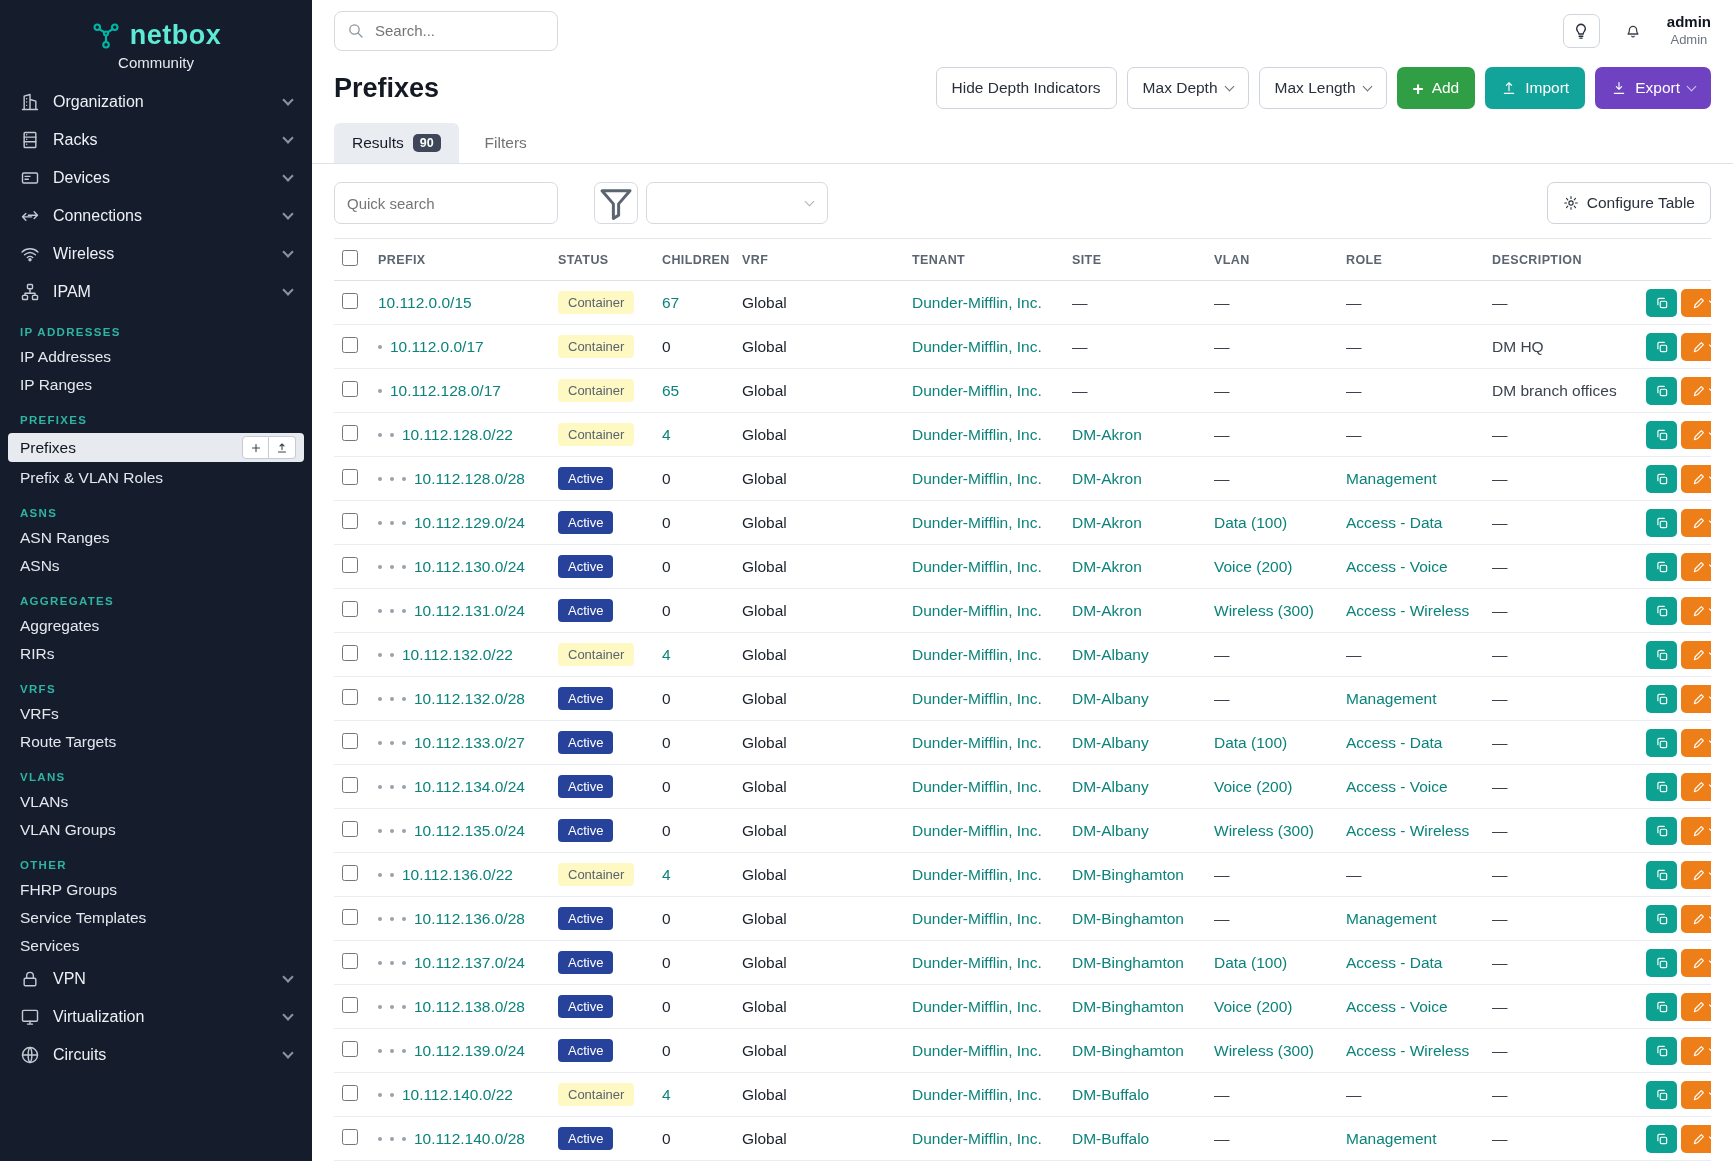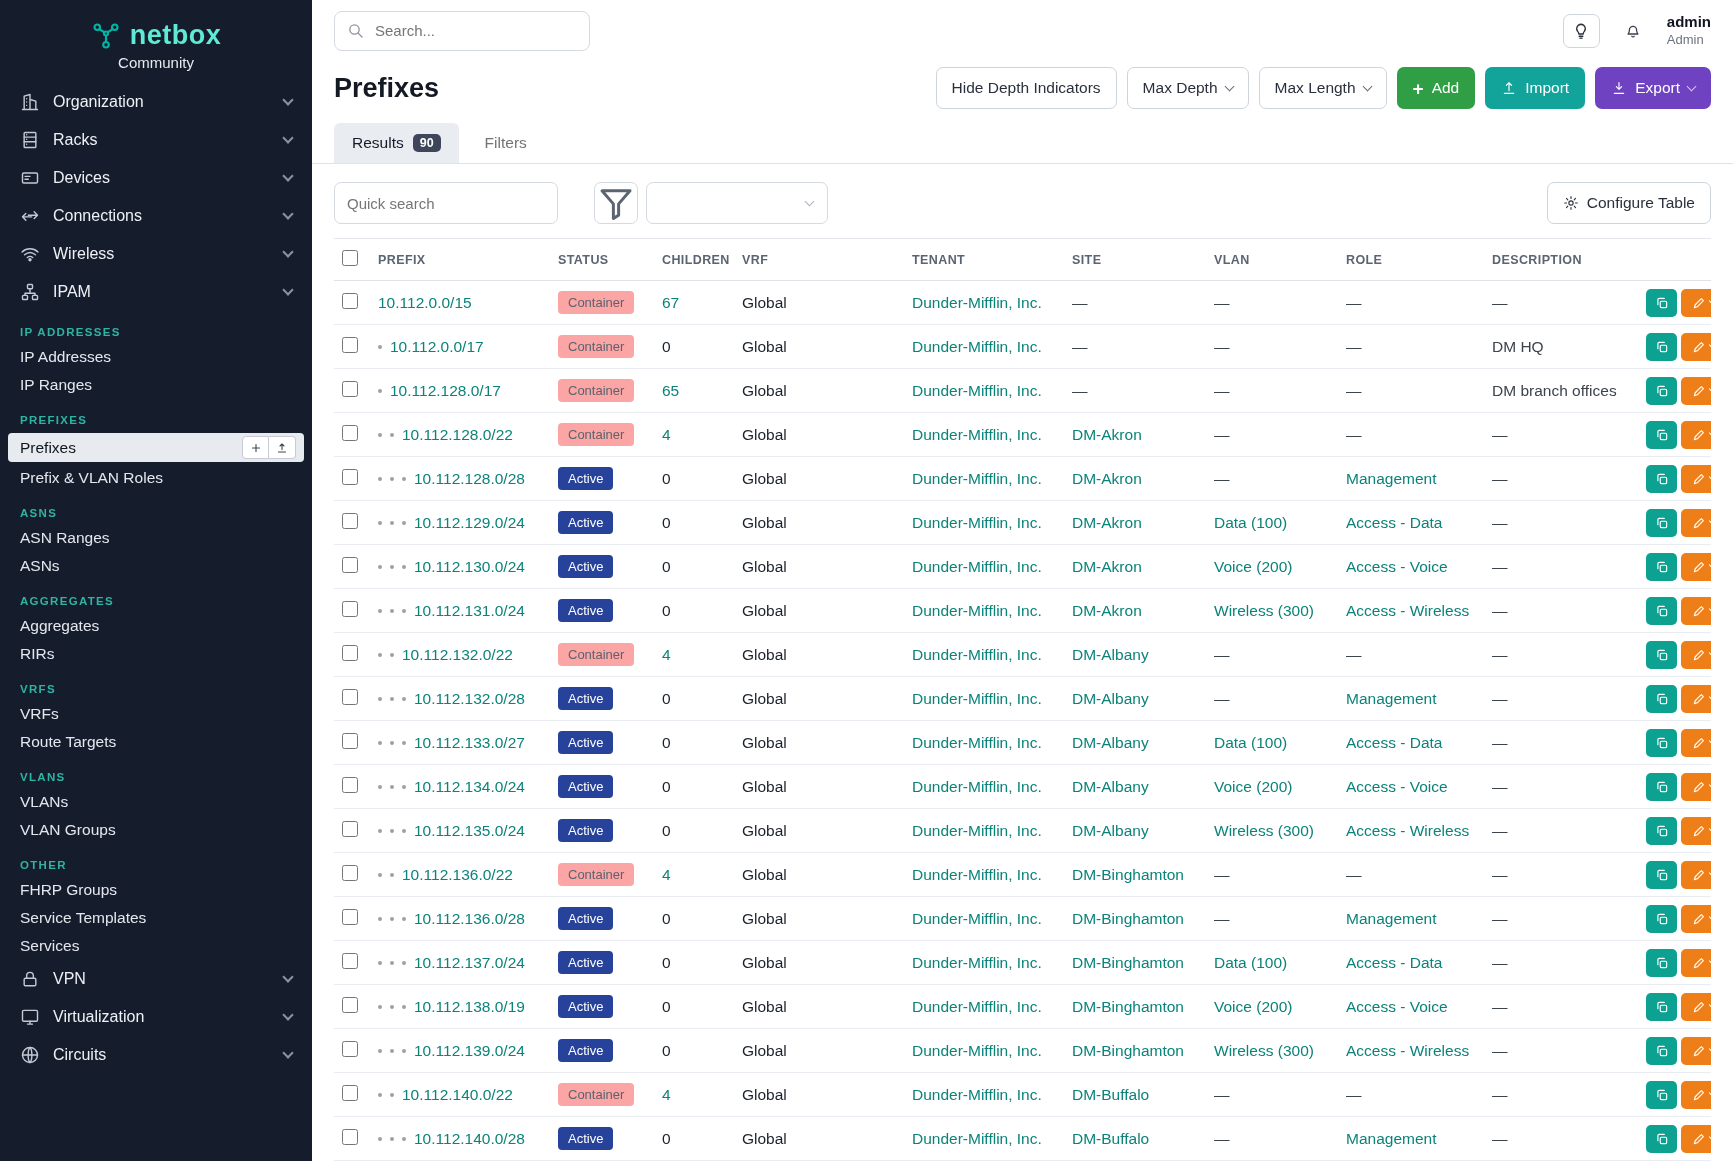--- a/index.html
+++ b/index.html
@@ -24,28 +24,28 @@
 .mini-btn{width:27px;height:23px;border:1px solid #c6ccd5;background:#fff;display:flex;align-items:center;justify-content:center;color:#3a4452;cursor:pointer}
 .mini-btn:first-child{border-radius:4px 0 0 4px}
 .mini-btn:last-child{border-radius:0 4px 4px 0;border-left:none}
 .mini-btn svg{width:12px;height:12px;fill:none;stroke:#3a4452;stroke-width:2.2;stroke-linecap:round;stroke-linejoin:round}
 
 
 .main{flex:1;display:flex;flex-direction:column;background:#fff;overflow:hidden}
 svg.oi{fill:none;stroke:currentColor;stroke-width:1.7;stroke-linecap:round;stroke-linejoin:round}
 
 .topbar{height:62px;display:flex;align-items:center;padding:0 22px}
-.search-box{position:relative;width:256px}
+.search-box{position:relative;width:224px}
 .search-box input{width:100%;height:40px;border:1px solid #d5dae1;border-radius:8px;padding:0 12px 0 40px;font-size:15px;color:#333;outline:none;background:#fff}
 .search-box svg{position:absolute;left:13px;top:11px;width:18px;height:18px;color:#8a93a0}
 .topbar-right{margin-left:auto;display:flex;align-items:center;gap:15px}
 .icon-btn{width:37px;height:34px;border:1px solid #cfd5dc;border-radius:7px;display:flex;align-items:center;justify-content:center;background:#fff;cursor:pointer;color:#2a313c}
 .icon-btn svg{width:18px;height:18px}
 .bell-btn{border:none;color:#3a414c}
-.user{text-align:left;line-height:1.25}
+.user{text-align:center;line-height:1.25}
 .user .name{font-weight:bold;font-size:15px;color:#101521}
 .user .role{font-size:13px;color:#6c7480}
 
 .page-head{display:flex;align-items:center;padding:6px 22px 14px}
 .page-title{font-size:27px;font-weight:600;color:#141a24}
 .head-actions{margin-left:auto;display:flex;gap:10px;align-items:center}
 .btn{height:42px;display:inline-flex;align-items:center;gap:8px;padding:0 15px;border-radius:7px;font-size:15.5px;border:1px solid transparent;cursor:pointer;background:#fff;white-space:nowrap}
 .btn svg{width:16px;height:16px}
 .btn-outline{border-color:#ced4dc;color:#2a313c}
 .btn-green{background:#2f9e44;color:#fff}
@@ -65,21 +65,21 @@
 .empty-select{width:182px;height:42px;border:1px solid #d5dae1;border-radius:7px;display:flex;align-items:center;justify-content:flex-end;padding:0 14px;background:#fff;cursor:pointer;color:#8a93a0}
 .configure{margin-left:auto}
 
 
 .table-wrap{padding:0 22px}
 table{width:100%;border-collapse:collapse;table-layout:fixed}
 thead th{font-size:12.5px;color:#5b6471;text-align:left;font-weight:bold;letter-spacing:.4px;padding:11px 8px;border-top:1px solid #e4e7ec;border-bottom:1px solid #dfe3e8;white-space:nowrap}
 td{font-size:15.5px;padding:0 8px;height:44px;border-bottom:1px solid #e9ecf0;color:#1c222c;white-space:nowrap;overflow:hidden}
 a.tlink{color:#0b837a;text-decoration:none;cursor:pointer}
 .badge{display:inline-block;font-size:13px;padding:4px 10px;border-radius:4px}
-.badge-container{background:#fca5a5;color:#5a636e}
+.badge-container{background:#fef9c3;color:#5a636e}
 .badge-active{background:#27429b;color:#fff}
 .dot{display:inline-block;width:4px;height:4px;border-radius:50%;background:#9aa1ad;margin-right:8px;vertical-align:middle}
 input[type=checkbox]{width:16px;height:16px;accent-color:#2f9e44;cursor:pointer}
 .c-actions{text-align:right}
 .btn-act{display:inline-flex;align-items:center;justify-content:center;width:31px;height:28px;border-radius:5px;vertical-align:middle;cursor:pointer;margin-left:4px}
 .btn-clone{background:#0ca190}
 .btn-edit{background:#ee7e18;width:46px;gap:4px}
 .btn-act svg{width:14px;height:14px;fill:none;stroke:#fff;stroke-width:2;stroke-linecap:round;stroke-linejoin:round}
 .wcaret{width:6px;height:6px;border-right:1.8px solid #fff;border-bottom:1.8px solid #fff;transform:rotate(45deg);margin-top:-3px}
 .muted{color:#3c434e}
@@ -731,21 +731,21 @@
                   </svg>
                 </span><span class="btn-act btn-edit">
                   <svg viewBox="0 0 24 24">
                     <path d="M4 20l1.5-5L16 4.5l3.5 3.5L9 18.5 4 20z"></path>
                   </svg>
                   <span class="wcaret"></span>
                 </span></td>
             </tr>
             <tr>
               <td class="c-check"><input type="checkbox" style=""></td>
-              <td><span><span class="dot"></span><span class="dot"></span><span class="dot"></span></span><a class="tlink">10.112.138.0/19</a></td>
+              <td><span><span class="dot"></span><span class="dot"></span><span class="dot"></span></span><a class="tlink">10.112.138.0/28</a></td>
               <td><span class="badge badge-active">Active</span></td>
               <td><span>0</span></td>
               <td>Global</td>
               <td><a class="tlink">Dunder-Mifflin, Inc.</a></td>
               <td><a class="tlink">DM-Binghamton</a></td>
               <td><a class="tlink">Voice (200)</a></td>
               <td><a class="tlink">Access - Voice</a></td>
               <td class="muted">—</td>
               <td class="c-actions"><span class="btn-act btn-clone">
                   <svg viewBox="0 0 24 24">

